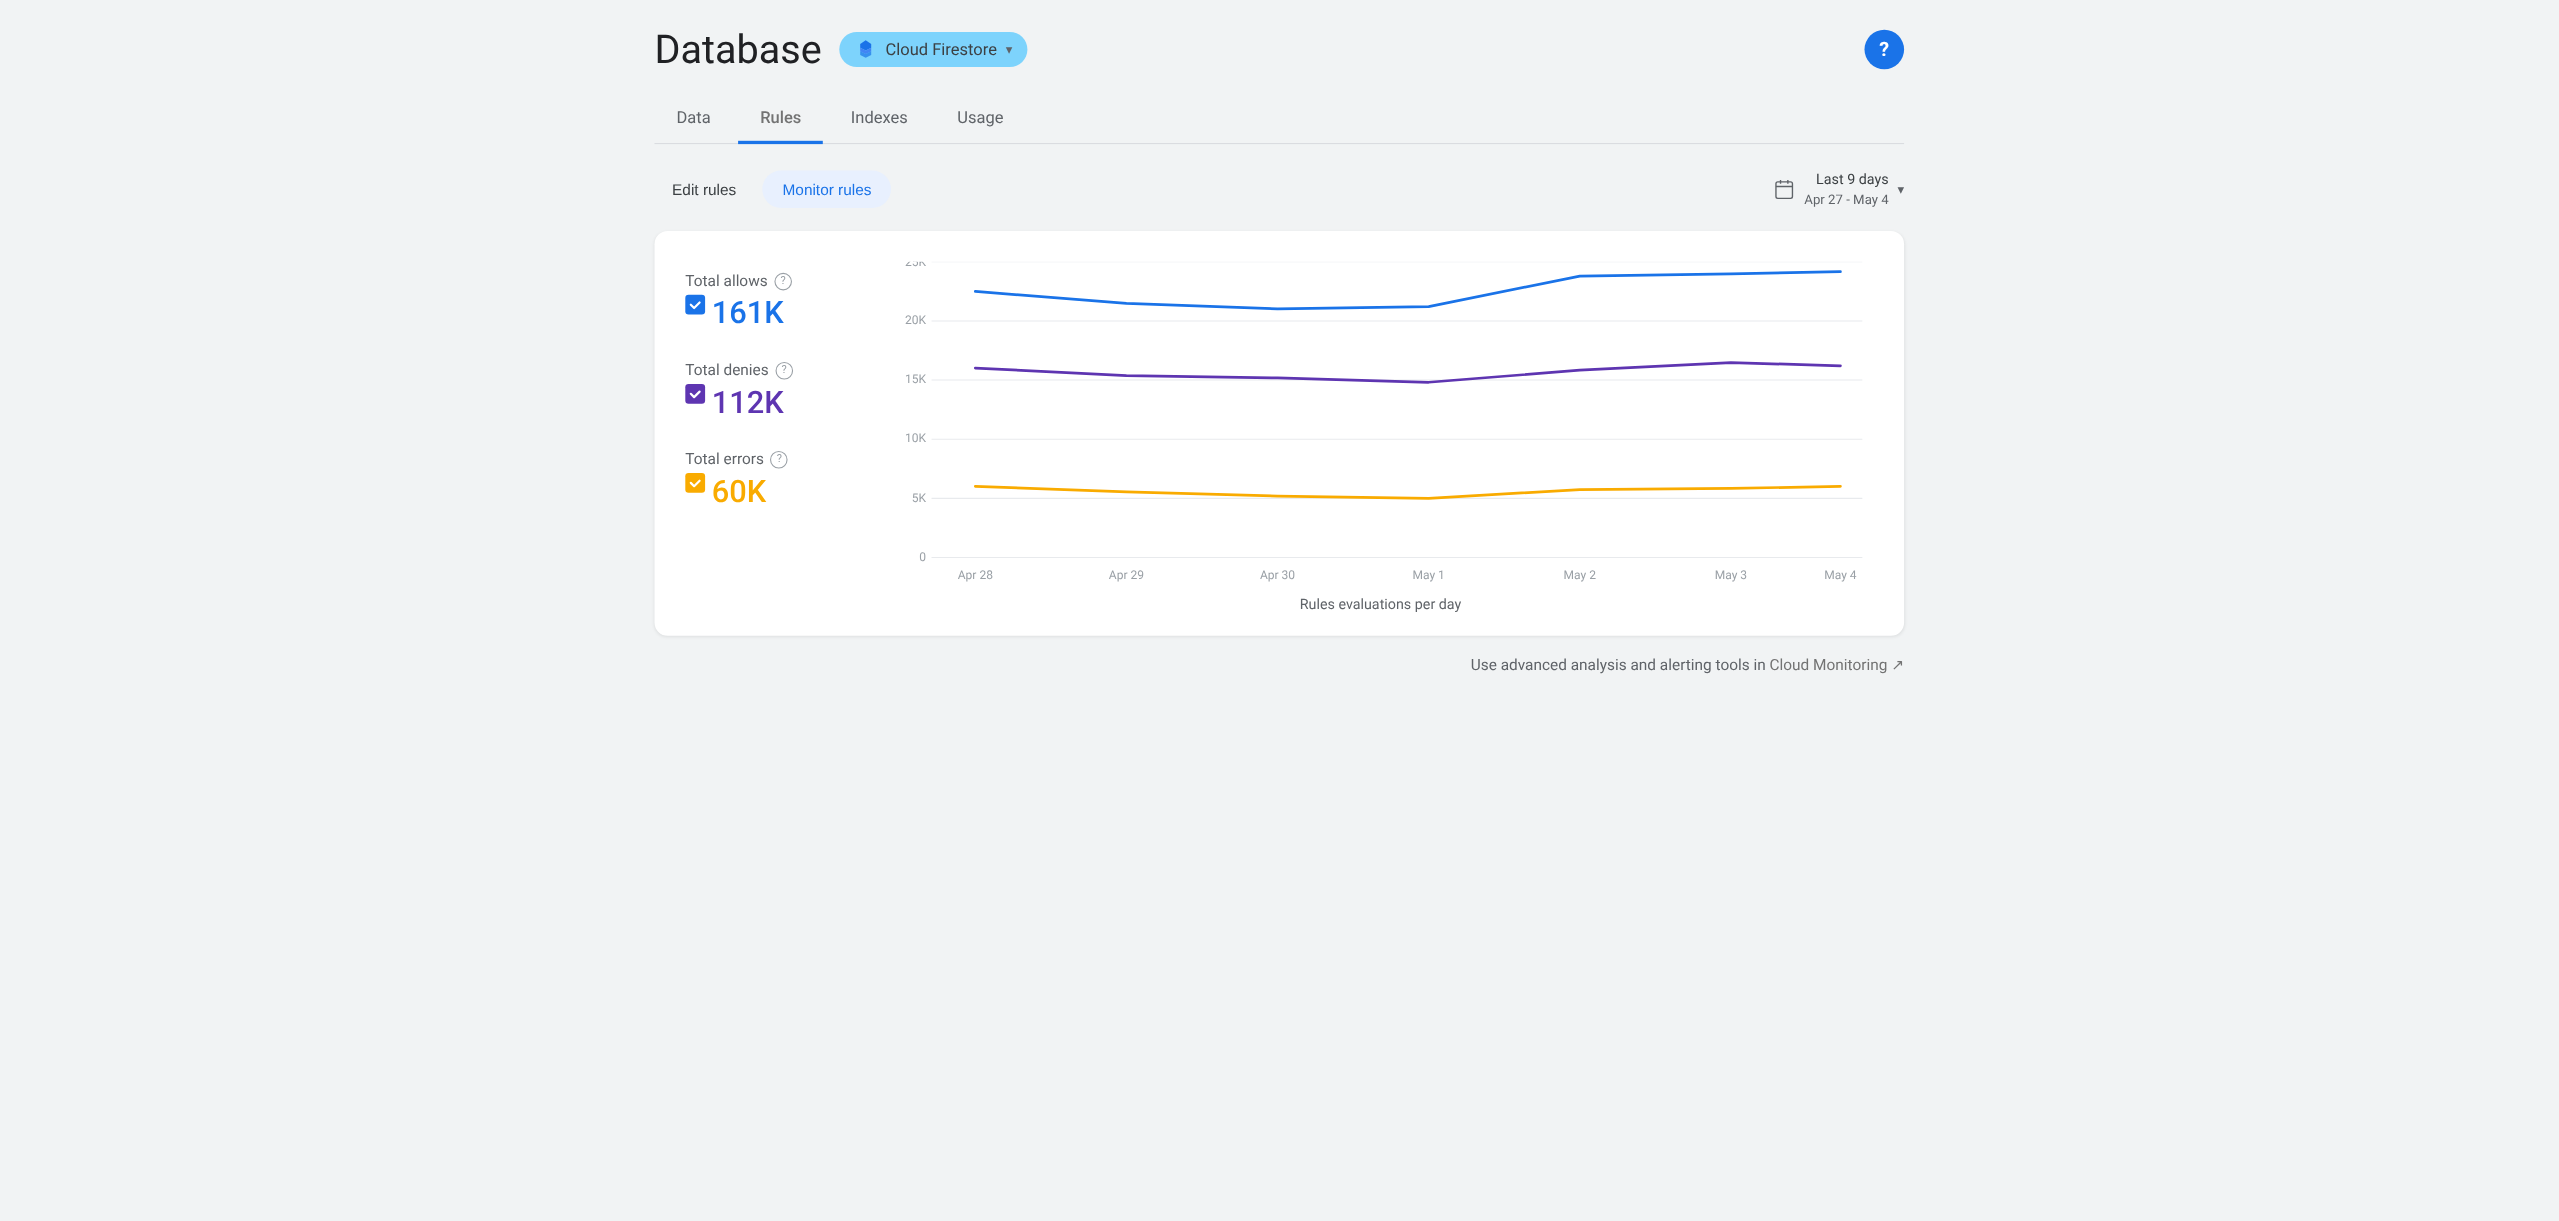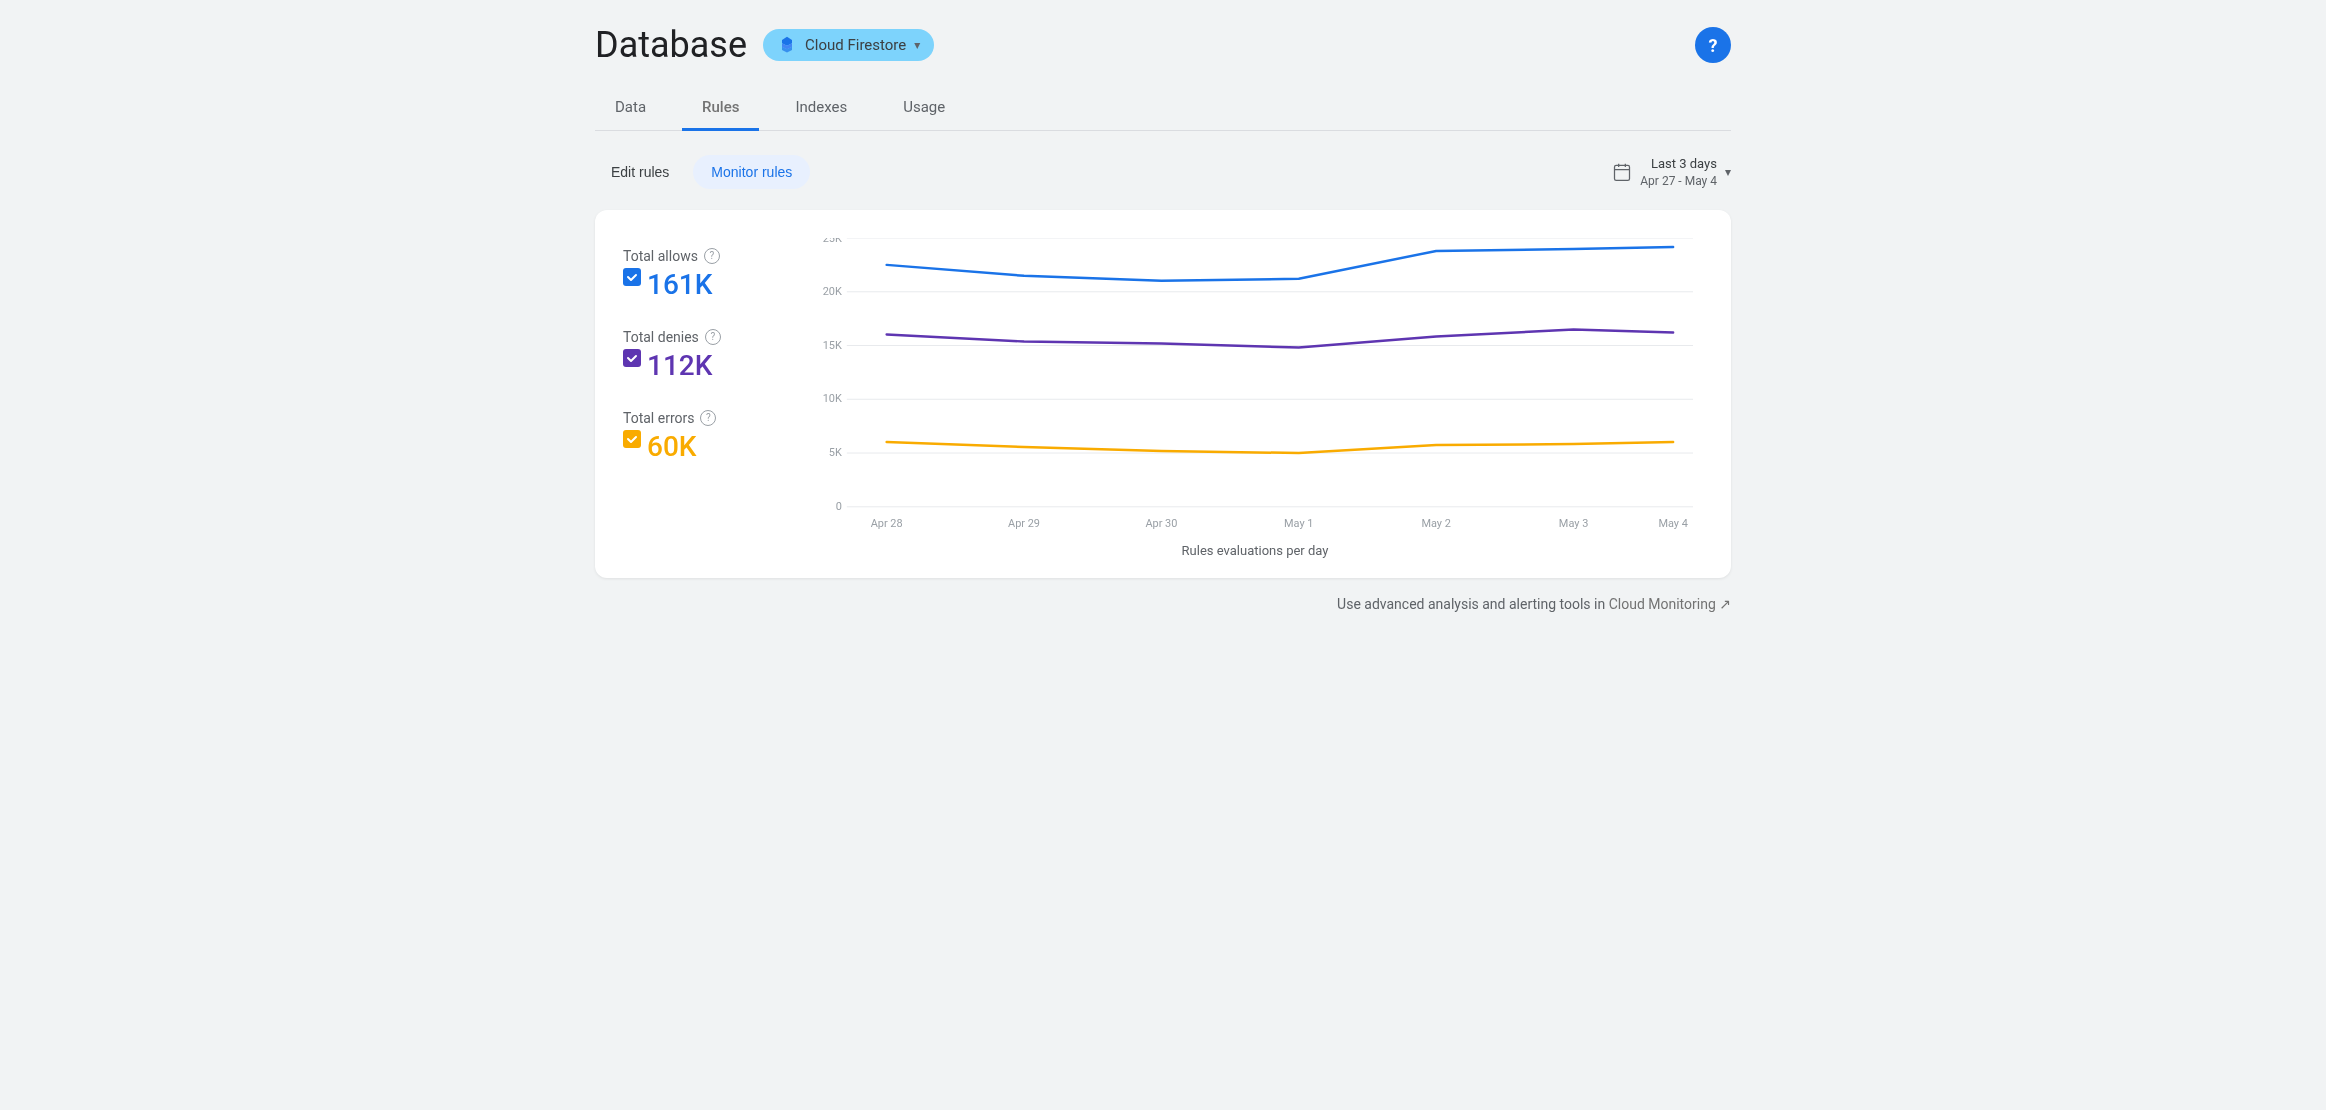--- a/index.html
+++ b/index.html
@@ -50,21 +50,21 @@
       display: flex;
       align-items: center;
       justify-content: center;
       font-size: 18px;
       font-weight: bold;
       cursor: pointer;
       flex-shrink: 0;
     }
     .nav-tabs {
       display: flex;
-      gap: 16px;
+      gap: 5px;
       border-bottom: 1px solid #dadce0;
       margin-bottom: 24px;
     }
     .nav-tab {
       padding: 12px 20px;
       font-size: 15px;
       color: #5f6368;
       cursor: pointer;
       border-bottom: 3px solid transparent;
       margin-bottom: -1px;
@@ -231,21 +231,21 @@
     <button class="btn-edit-rules">Edit rules</button>
     <button class="btn-monitor-rules">Monitor rules</button>
 
     <div class="date-picker">
 
       <svg width="20" height="20" viewBox="0 0 24 24" fill="none" stroke="#5f6368" stroke-width="1.5">
         <rect x="3" y="4" width="18" height="18" rx="2"></rect>
         <path d="M3 9h18M8 2v4M16 2v4"></path>
       </svg>
       <div class="date-picker-text">
-        <div class="main-label">Last 3 days</div>
+        <div class="main-label">Last 9 days</div>
         <div class="sub-label">Apr 27 - May 4</div>
       </div>
       <span style="font-size:12px; color:#5f6368;">▾</span>
     </div>
   </div>
 
   <div class="chart-card">
     <div class="chart-inner">
 
       <div class="legend-panel">

